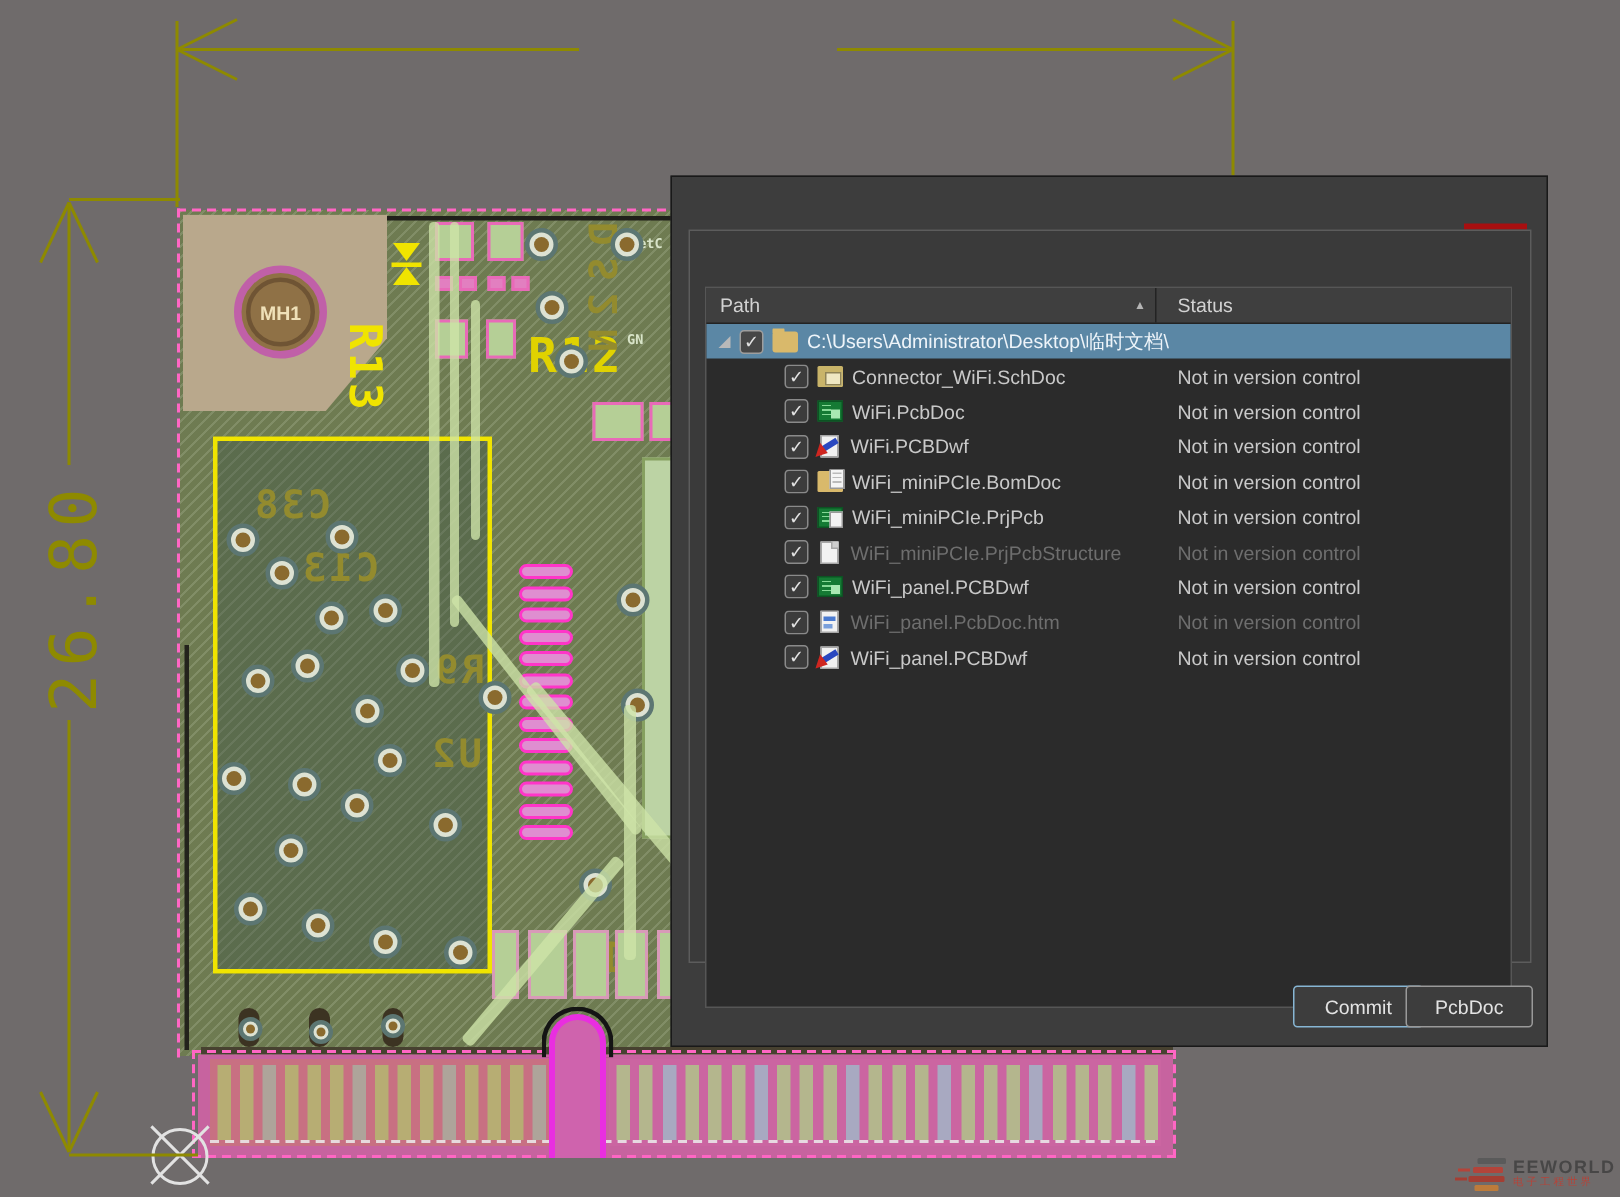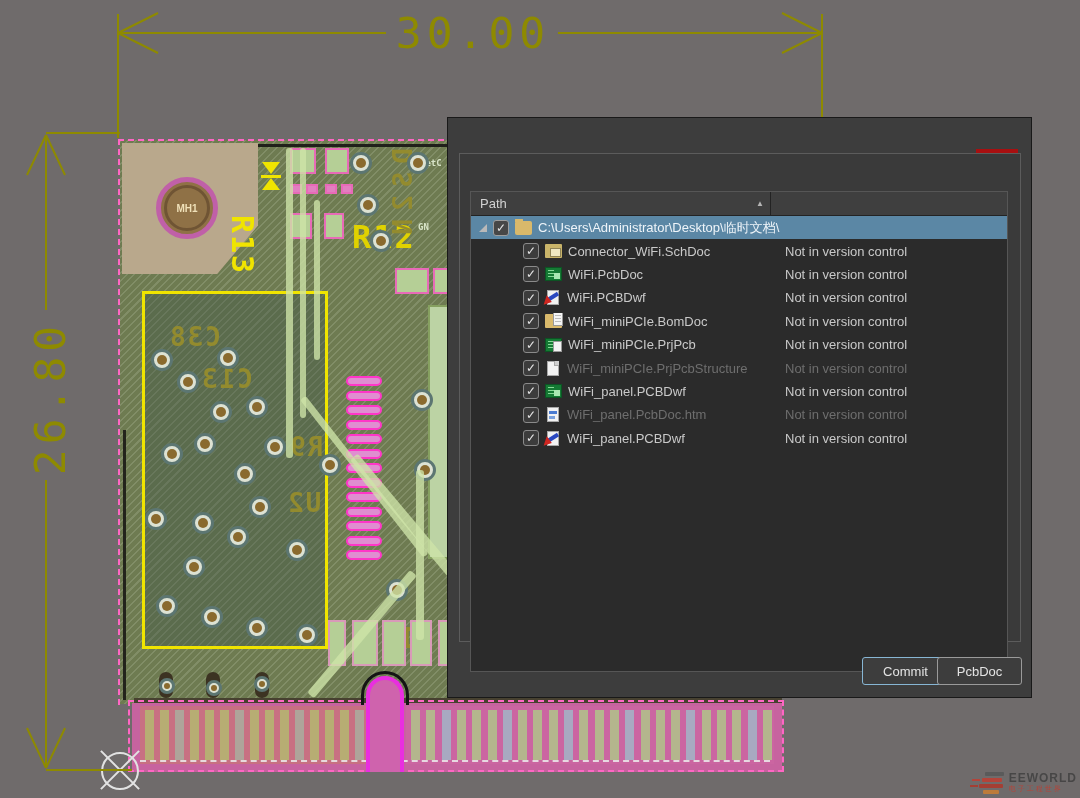--- a/index.html
+++ b/index.html
@@ -10,21 +10,21 @@
   #board{position:absolute;left:120px;top:140px;width:662px;height:564px;
     background:#6e7b51;
     background-image:repeating-linear-gradient(135deg, rgba(228,238,214,0.16) 0 1.5px, rgba(0,0,0,0) 1.5px 5.5px);}
   #board .blacktop{position:absolute;left:138px;top:4px;width:524px;height:3px;background:#20201a;}
   #tan-region{position:absolute;left:2px;top:3px;width:136px;height:131px;background:#b9a88c;
     clip-path:polygon(0 0,100% 0,100% 63%,70% 100%,0 100%);}
   #mh1{position:absolute;left:36px;top:37px;width:62px;height:62px;border-radius:50%;
     background:#8f7146;border:5px solid #c060a8;box-sizing:border-box;
     display:flex;align-items:center;justify-content:center;}
   #mh1 .inner{position:absolute;inset:3px;border-radius:50%;border:3px solid #6f5434;}
-  #mh1 .lbl{color:#efe0b8;font-size:10px;font-weight:bold;z-index:2;}
+  #mh1 .lbl{color:#efe0b8;font-size:13px;font-weight:bold;z-index:2;}
   #keepout{position:absolute;left:22px;top:151px;width:186px;height:358px;border:3px solid #f0e400;
     background:rgba(58,80,72,0.35);box-sizing:border-box;}
   .via{position:absolute;width:22px;height:22px;border-radius:50%;background:#dde2d3;border:3px solid #5c7672;box-sizing:border-box;}
   .via::after{content:'';position:absolute;inset:3px;border-radius:50%;background:#8a6a2e;}
   .via.small{width:16px;height:16px;}
   .via.small::after{inset:2px;}
   .pad{position:absolute;background:#b5cf96;border:2px solid #e86ab8;box-sizing:border-box;}
   .pad.sq{background:#e27fc0;}
   .oval{position:absolute;width:36px;height:10px;border-radius:6px;background:#df8ed0;border:2px solid #ff35c8;box-sizing:border-box;}
   .trace{position:absolute;background:rgba(206,228,168,0.78);border-radius:3px;}
@@ -305,21 +305,20 @@
       <line x1="46" y1="135" x2="46" y2="310"></line>
         <line x1="46" y1="480" x2="46" y2="768"></line>
       <line x1="46" y1="135" x2="27" y2="175"></line>
         <line x1="46" y1="135" x2="65" y2="175"></line>
       <line x1="46" y1="768" x2="27" y2="728"></line>
         <line x1="46" y1="768" x2="65" y2="728"></line>
       <line x1="46" y1="133" x2="120" y2="133"></line>
         <line x1="46" y1="770" x2="132" y2="770"></line>
     </g>
   </svg>
-  <div class="dimtext" id="dim-h-text">30.00</div>
   <div class="dimtext" id="dim-v-text">26.80</div>
 <div class="via small" style="left: 159px; top: 678px;"></div>
     <div class="via small" style="left: 206px; top: 680px;"></div>
     <div class="via small" style="left: 254px; top: 676px;"></div>
   </div>
 
 <div id="dialog">
   <div id="titlebar">
     <div id="title">Add to Version Control</div>
     <div id="close-btn">
@@ -327,20 +326,23 @@
     </div>
   </div>
   <div id="panel">
     <div id="table">
       <div id="thead">
         <div id="th-path">
           <span>Path</span>
           <span class="sort">▲</span>
         </div>
         <div id="th-sep"></div>
+        <div id="th-status">
+          <span>Status</span>
+        </div>
       </div>
       <div id="file-list">
           <div class="row root selected">
     <div class="pathcell">
       <span class="expand"></span>
       <span class="cbx">
                 <span class="chk">✓</span>
               </span>
       <span class="icon ic-folder"></span>
       <span class="fname">C:\Users\Administrator\Desktop\临时文档\</span>

